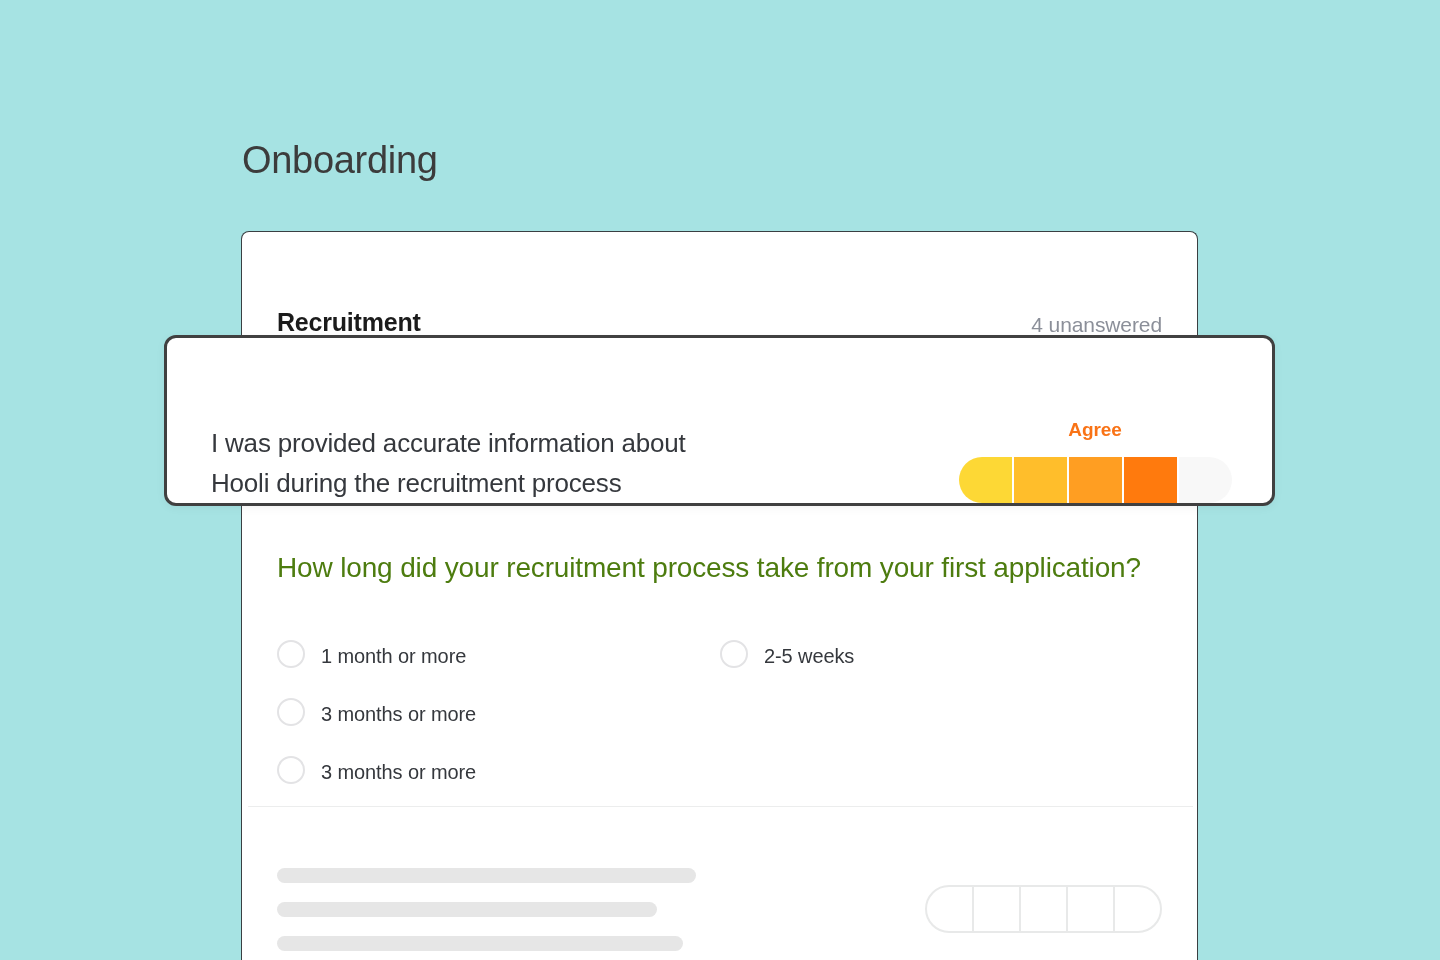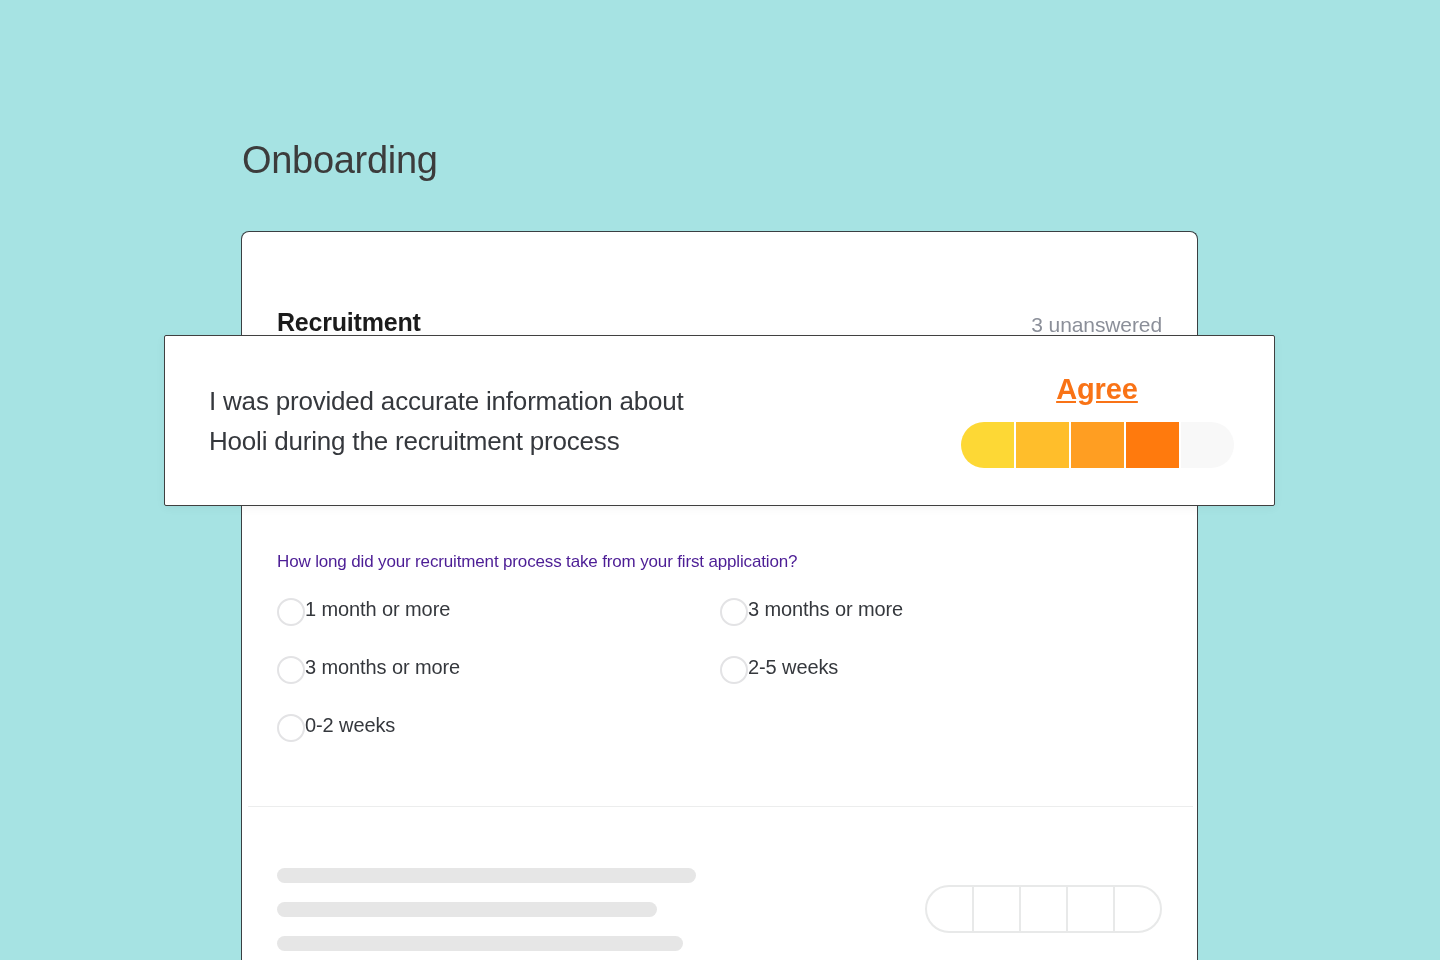--- a/index.html
+++ b/index.html
@@ -70,37 +70,38 @@
 
   
   .question-block {
     position: absolute;
     left: 35px;
     top: 320px;
     width: 886px;
   }
 
   .question-text {
-    font-size: 17px;
-    color: #4c1d95;
+    font-size: 28px;
+    color: #4d7c0f;
     letter-spacing: -0.15px;
     margin-bottom: 26px;
   }
 
   .options-grid {
     display: grid;
     grid-template-columns: 443px 443px;
     grid-auto-flow: column;
     grid-template-rows: repeat(3, 58px);
     column-gap: 0;
   }
 
   .option-row {
     display: flex;
-    align-items: flex-start;
+    align-items: flex-end;
+    gap: 16px;
   }
 
   .radio-circle {
     width: 28px;
     height: 28px;
     border-radius: 50%;
     border: 2px solid #e3e3e5;
     background: #ffffff;
     flex: 0 0 auto;
   }
@@ -173,51 +174,50 @@
   }
 
   
   .float-card {
     position: absolute;
     left: 164px;
     top: 335px;
     width: 1111px;
     height: 171px;
     background: #ffffff;
-    border: 1px solid #404040;
-    border-radius: 2px;
+    border: 3px solid #404040;
+    border-radius: 12px;
     box-shadow: 0 2px 10px rgba(0,0,0,0.05);
     display: flex;
-    align-items: center;
+    align-items: flex-end;
     padding: 0 44px;
   }
 
   .float-question {
     font-size: 26px;
     line-height: 40px;
     color: #35383d;
     letter-spacing: -0.2px;
     max-width: 700px;
   }
 
   .rating-widget {
     margin-left: auto;
     display: flex;
     flex-direction: column;
     align-items: center;
     width: 266px;
   }
 
   .rating-label {
-    font-size: 29px;
+    font-size: 19px;
     font-weight: 700;
     color: #f97316;
     letter-spacing: -0.1px;
     margin-bottom: 16px;
-    text-decoration: underline;
   }
 
   .rating-track {
     display: flex;
     align-items: center;
   }
 
   .rating-seg {
     width: 53px;
     height: 46px;
@@ -230,41 +230,37 @@
 </style>
 </head>
 <body style="background: rgb(166, 227, 227);">
 
 <h1 class="page-title">Onboarding</h1>
 
 <section class="survey-card">
 
   <div class="card-header">
     <div class="card-header-title">Recruitment</div>
-    <div class="card-header-meta">3 unanswered</div>
+    <div class="card-header-meta">4 unanswered</div>
   </div>
 
   <div class="question-block">
     <div class="question-text">How long did your recruitment process take from your first application?</div>
 
     <div class="options-grid">
       <label class="option-row">
         <span class="radio-circle"></span>
         <span class="option-label">1 month or more</span>
       </label>
 
       <label class="option-row">
         <span class="radio-circle"></span>
         <span class="option-label">3 months or more</span>
       </label>
 
-      <label class="option-row">
-        <span class="radio-circle"></span>
-        <span class="option-label">0-2 weeks</span>
-      </label>
 
       <label class="option-row">
         <span class="radio-circle"></span>
         <span class="option-label">3 months or more</span>
       </label>
 
       <label class="option-row">
         <span class="radio-circle"></span>
         <span class="option-label">2-5 weeks</span>
       </label>

